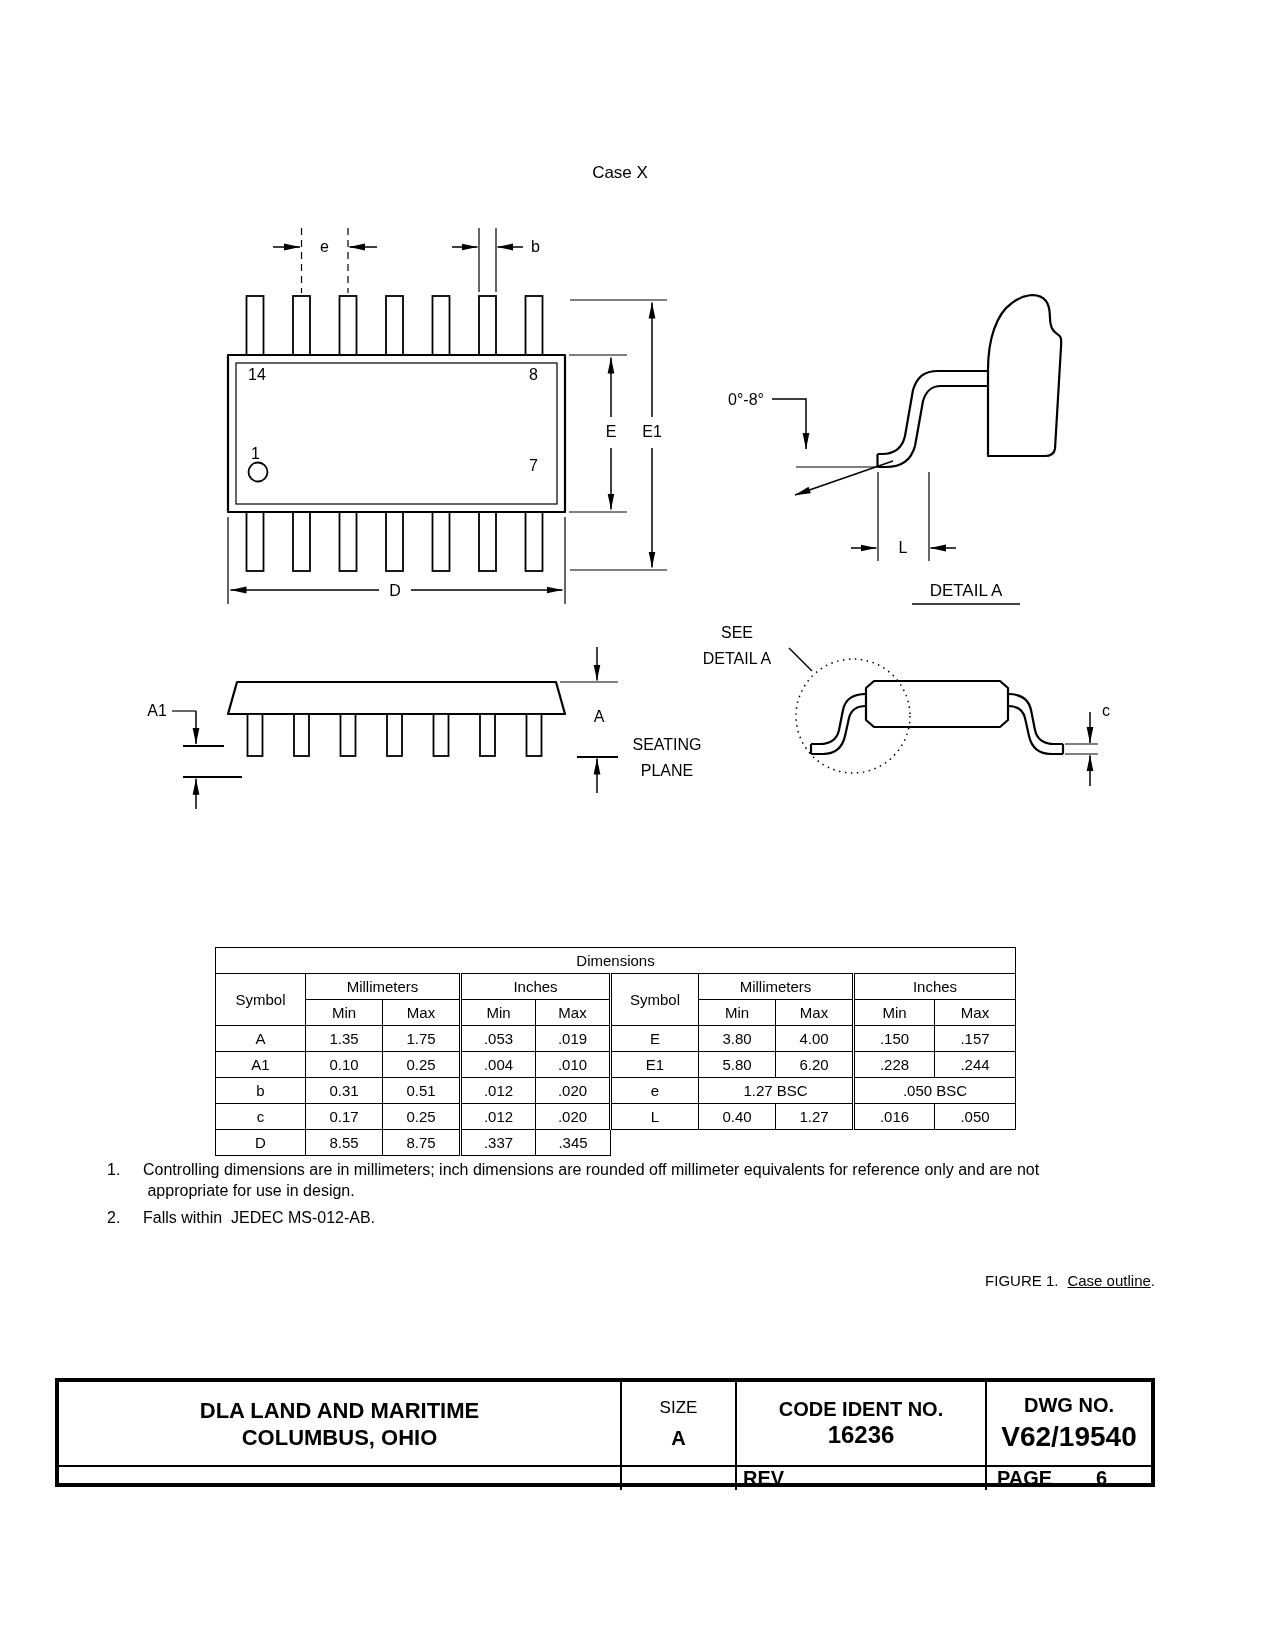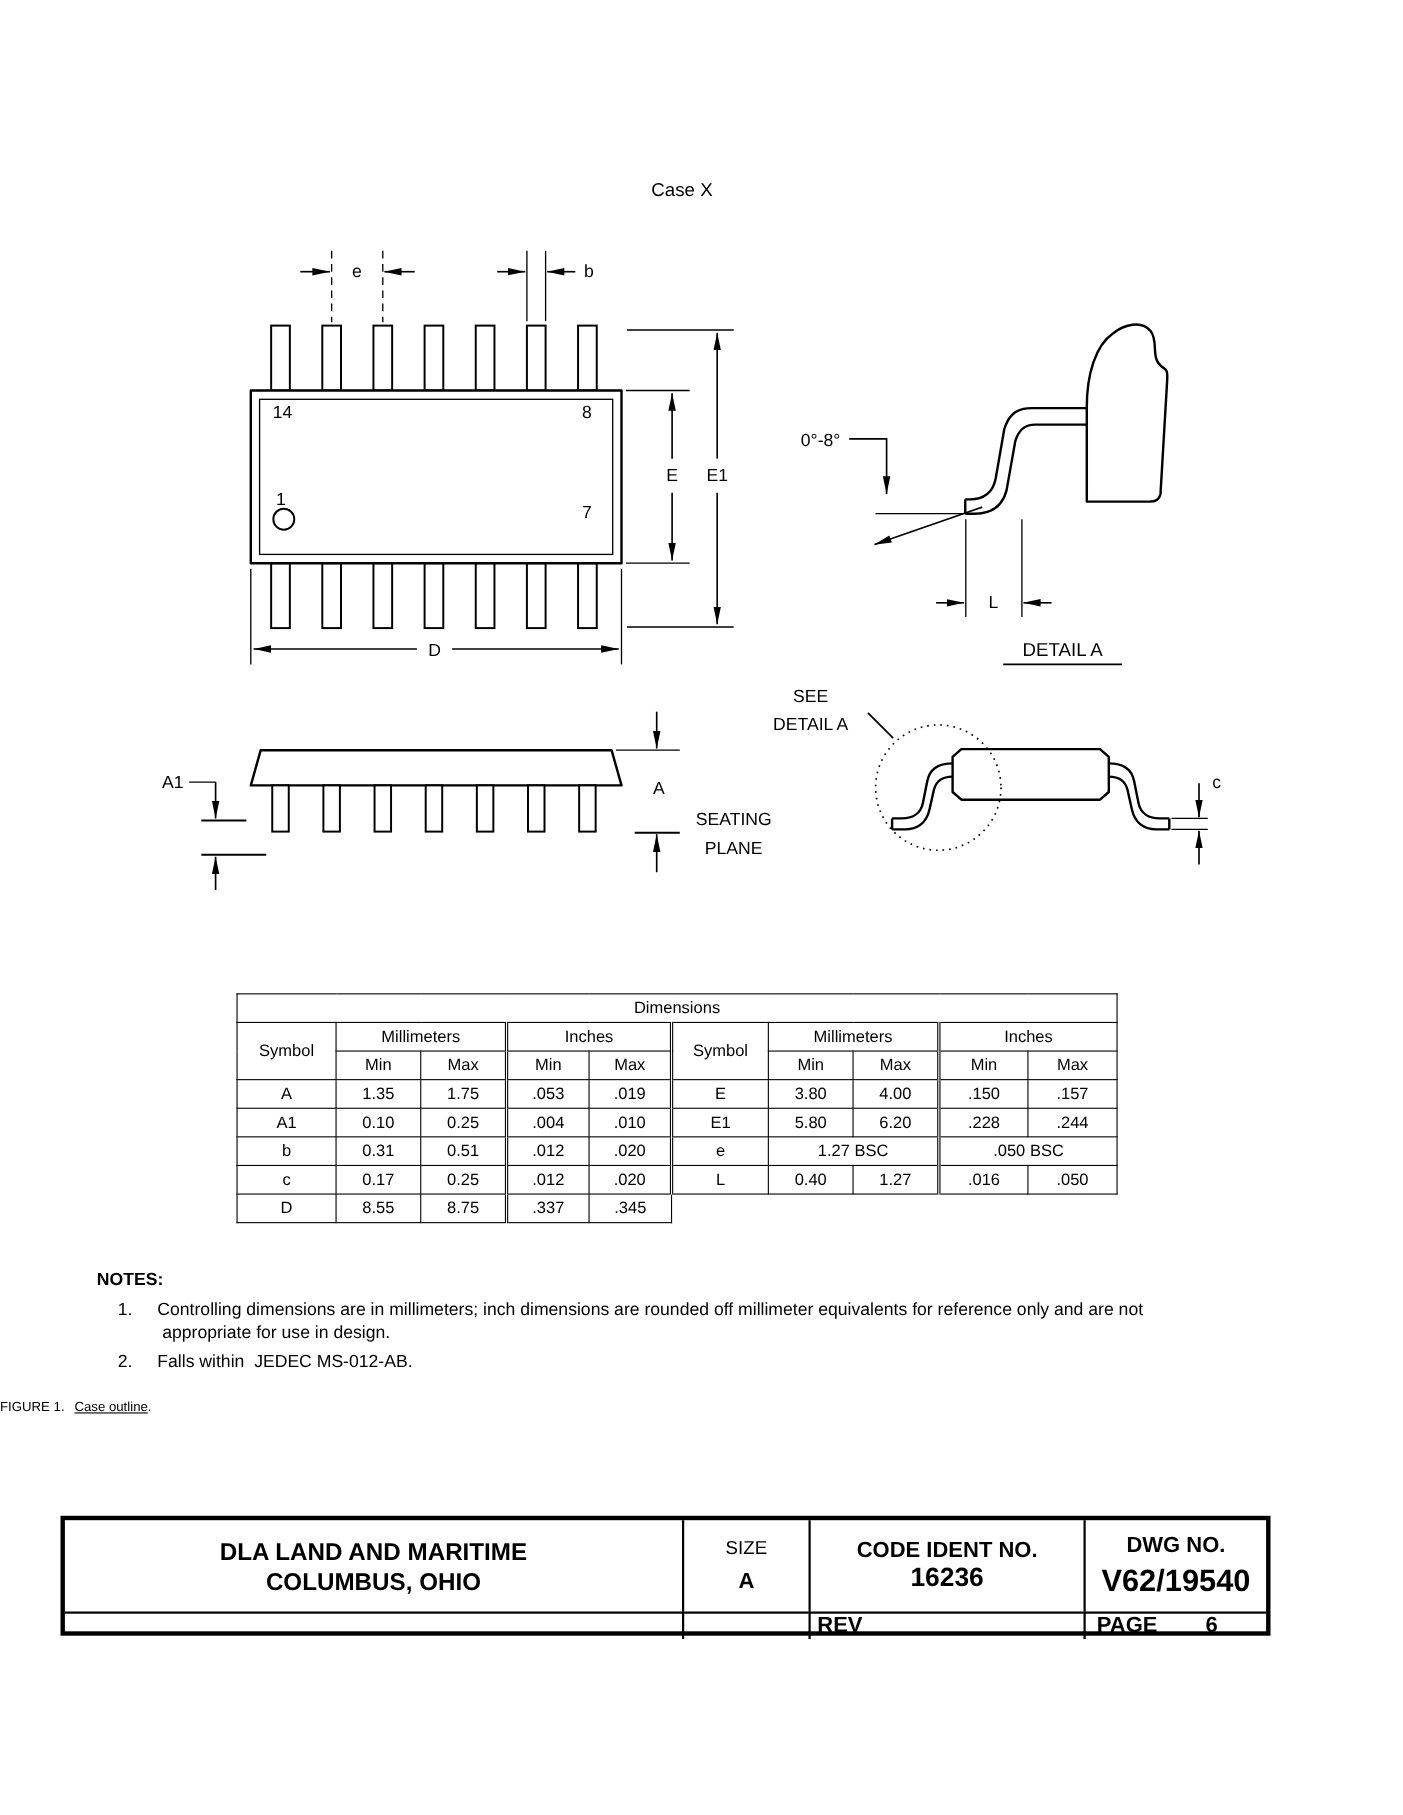--- a/index.html
+++ b/index.html
@@ -12,38 +12,38 @@
   .lbl17{ font-size:17px; }
 
   
   .o2   { stroke:#000; stroke-width:2.2; fill:#fff; stroke-linejoin:round; }
   .o18  { stroke:#000; stroke-width:1.8; fill:#fff; }
   .thin { stroke:#000; stroke-width:1.2; fill:none; }
   .dim  { stroke:#000; stroke-width:1.5; fill:none; }
   .lead { stroke:#000; stroke-width:2.2; fill:none; stroke-linejoin:round; }
 
   
-  #dims-table { position:absolute; left:215px; top:903px; border-collapse:collapse; table-layout:fixed;padding-left:40px; }
+  #dims-table { position:absolute; left:215px; top:947px; border-collapse:collapse; table-layout:fixed;padding-left:40px; }
   #dims-table td {
     border:1.5px solid #000; font-size:15px; text-align:center;
     padding:2.5px 3px; height:20px; overflow:hidden;
   }
   #dims-table td.ttl { font-size:15px; }
   #dims-table td.dgrp { border-left:3px double #000; }
   #dims-table td.empty { border:none; }
 
   
   #notes { position:absolute; left:88px; top:1153px; width:1062px; font-size:16px; line-height:21px; }
   .notes-heading { font-weight:bold; }
   .note-item { display:flex; margin-top:6px; }
   .note-num  { flex:0 0 36px; padding-left:19px; }
   .note-text { flex:1; white-space:pre-wrap; }
 
   
-  #figure-caption { position:absolute; left:0; top:1272px; width:1155px; text-align:left; font-size:12px; }
+  #figure-caption { position:absolute; left:0; top:1272px; width:1155px; text-align:right; font-size:15px; }
   #figure-caption .cap-label { margin-right:9px; }
   #figure-caption .cap-title { text-decoration:underline; }
 
   
   #title-block {
     position:absolute; left:55px; top:1378px; width:1100px; height:109px;
     border:4px solid #000; box-sizing:border-box;
     display:grid; grid-template-columns:561px 115px 250px 1fr; grid-template-rows:83px 1fr;
   }
   .tb-cell { border-left:2px solid #000; border-top:2px solid #000; box-sizing:border-box;
@@ -293,21 +293,20 @@
     <td>8.55</td>
     <td>8.75</td>
     <td class="dgrp">.337</td>
     <td>.345</td>
     <td colspan="5" class="empty"></td>
   </tr>
 </tbody>
   </table>
 
 <div id="notes">
-  <div class="notes-heading">NOTES:</div>
   <div class="note-item">
     <span class="note-num">1.</span>
     <span class="note-text">Controlling dimensions are in millimeters; inch dimensions are rounded off millimeter equivalents for reference only and are not
  appropriate for use in design.</span>
   </div>
   <div class="note-item">
     <span class="note-num">2.</span>
     <span class="note-text">Falls within  JEDEC MS-012-AB.</span>
   </div>
 </div>

